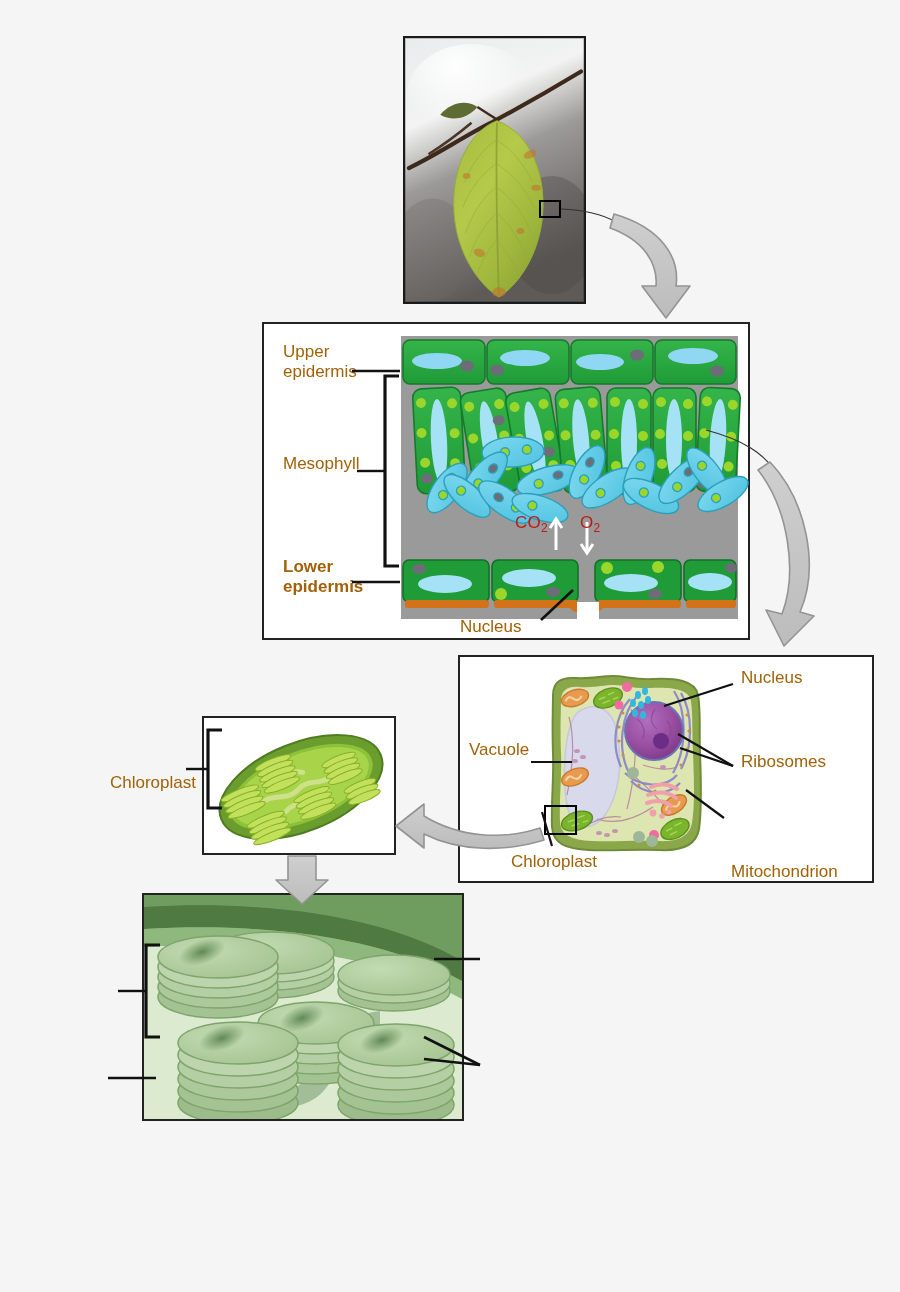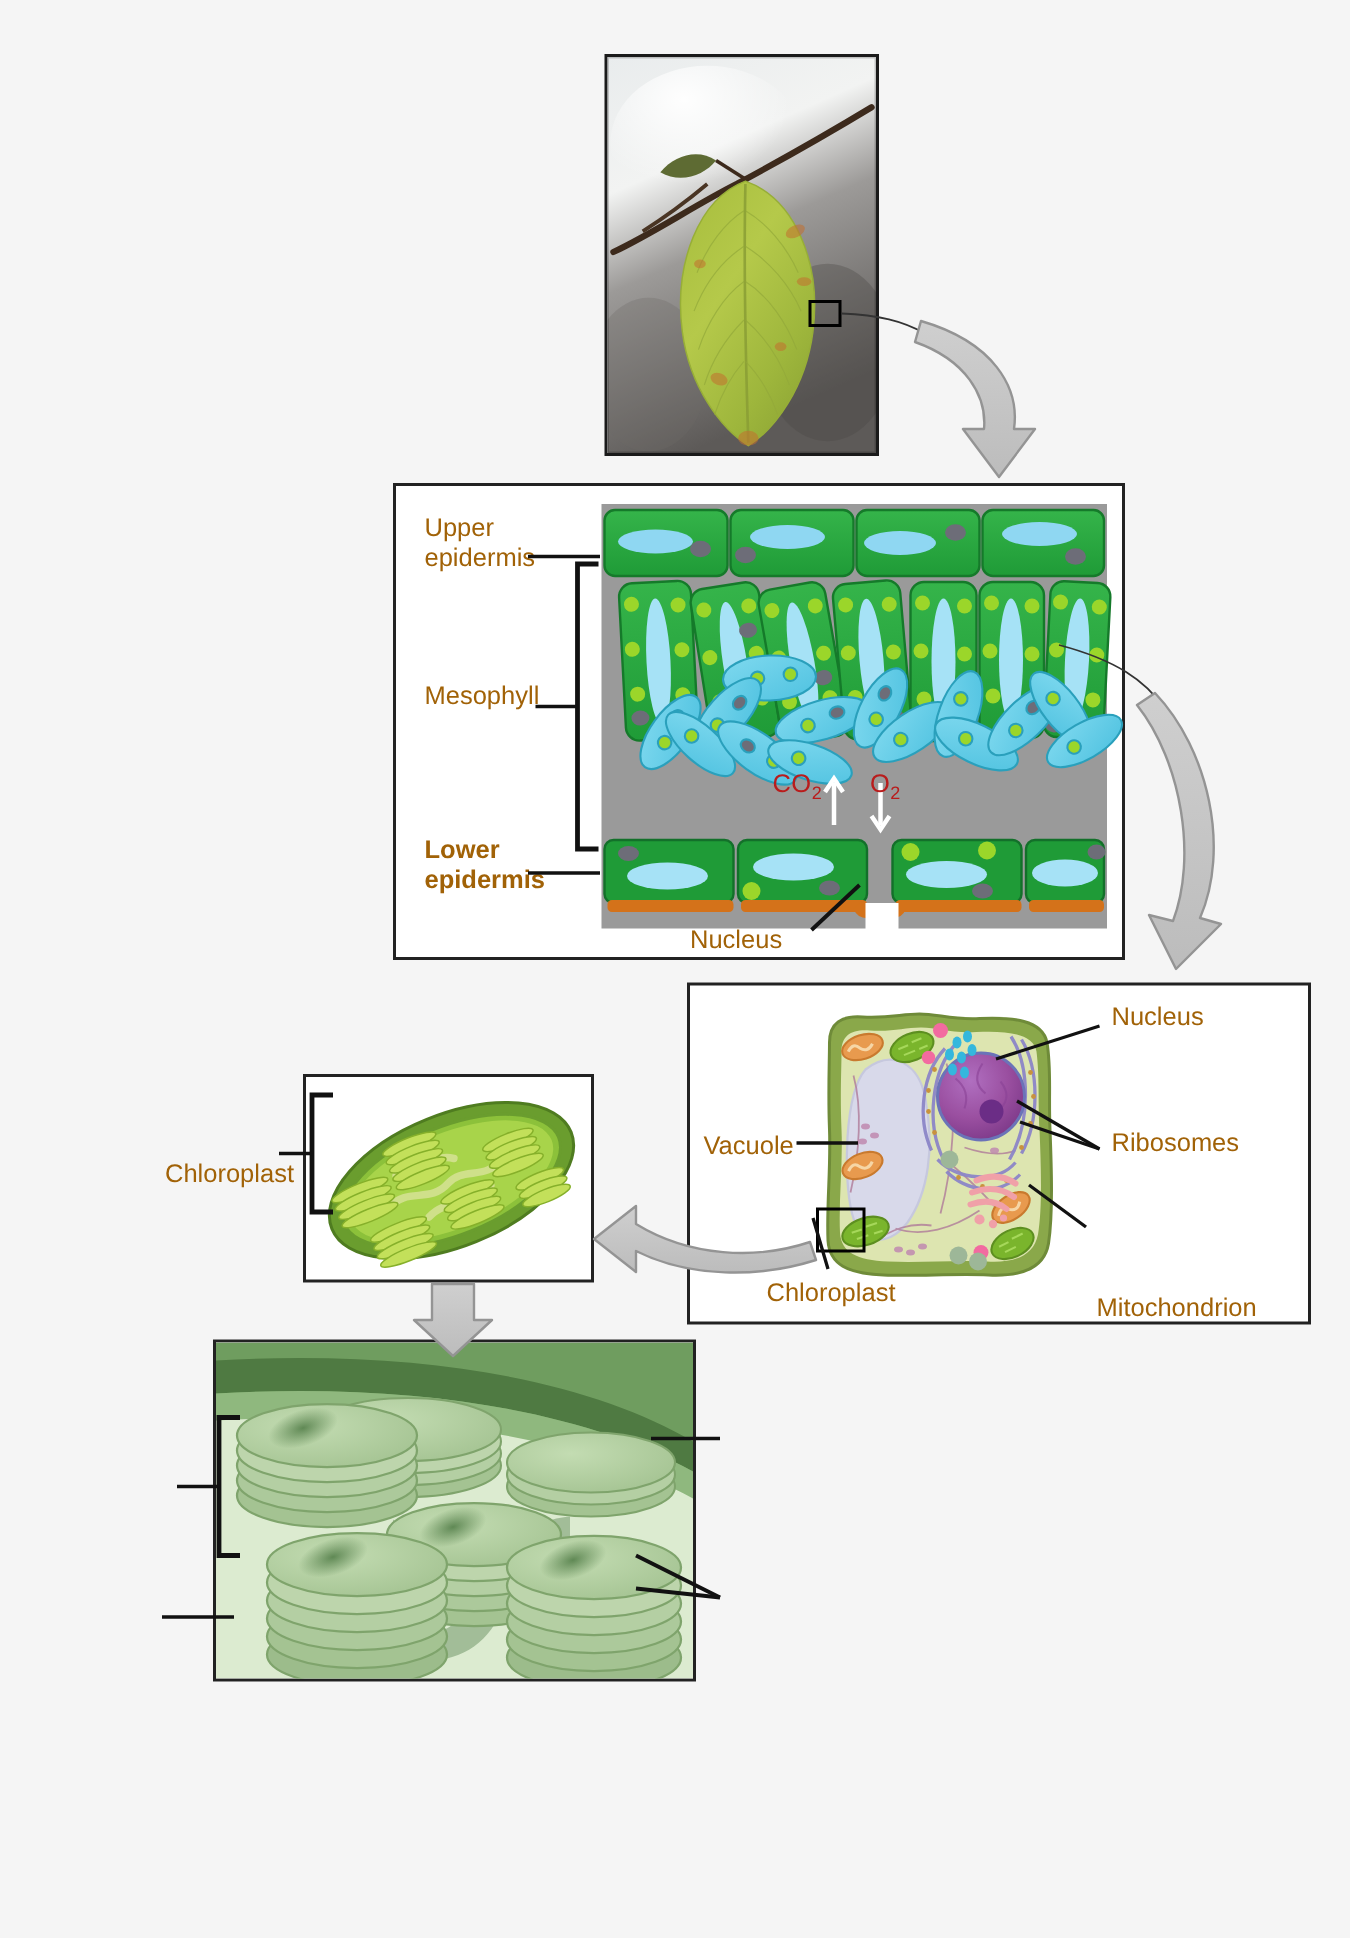--- a/index.html
+++ b/index.html
@@ -486,21 +486,21 @@
           </g>
         </g>
       </svg>
     </div>
 
     <div style="position:absolute;left:84px;top:148px;width:33px;height:30px;border:2.5px solid #000;box-sizing:border-box;"></div>
 
     <div class="lbl" style="left:281px;top:11px;">Nucleus</div>
     <div class="lbl" style="left:281px;top:95px;">Ribosomes</div>
     <div class="lbl" style="left:271px;top:160px;margin-top:45px;">Mitochondrion</div>
-    <div class="lbl" style="left:9px;top:97px;text-align:right;">Vacuole</div>
+    <div class="lbl" style="left:9px;top:83px;text-align:right;">Vacuole</div>
     <div class="lbl" style="left:51px;top:195px;">Chloroplast</div>
   </div>
 
   <div class="panel" style="left:202px;top:716px;width:194px;height:139px;">
     <div style="position:absolute;left:8px;top:8px;width:178px;height:122px;">
       <svg viewBox="0 0 178 122" preserveAspectRatio="none" style="position:absolute;left:0;top:0;width:100%;height:100%;">
         <g transform="rotate(-22 89 61)">
           <ellipse cx="89" cy="61" rx="86" ry="44" fill="#6a9d2e" stroke="#4f7c20" stroke-width="2"></ellipse>
           <ellipse cx="89" cy="61" rx="77" ry="36" fill="#8cc13a" stroke="#6a9d2e" stroke-width="2"></ellipse>
           <ellipse cx="89" cy="61" rx="72" ry="32" fill="#a8d44a"></ellipse>

